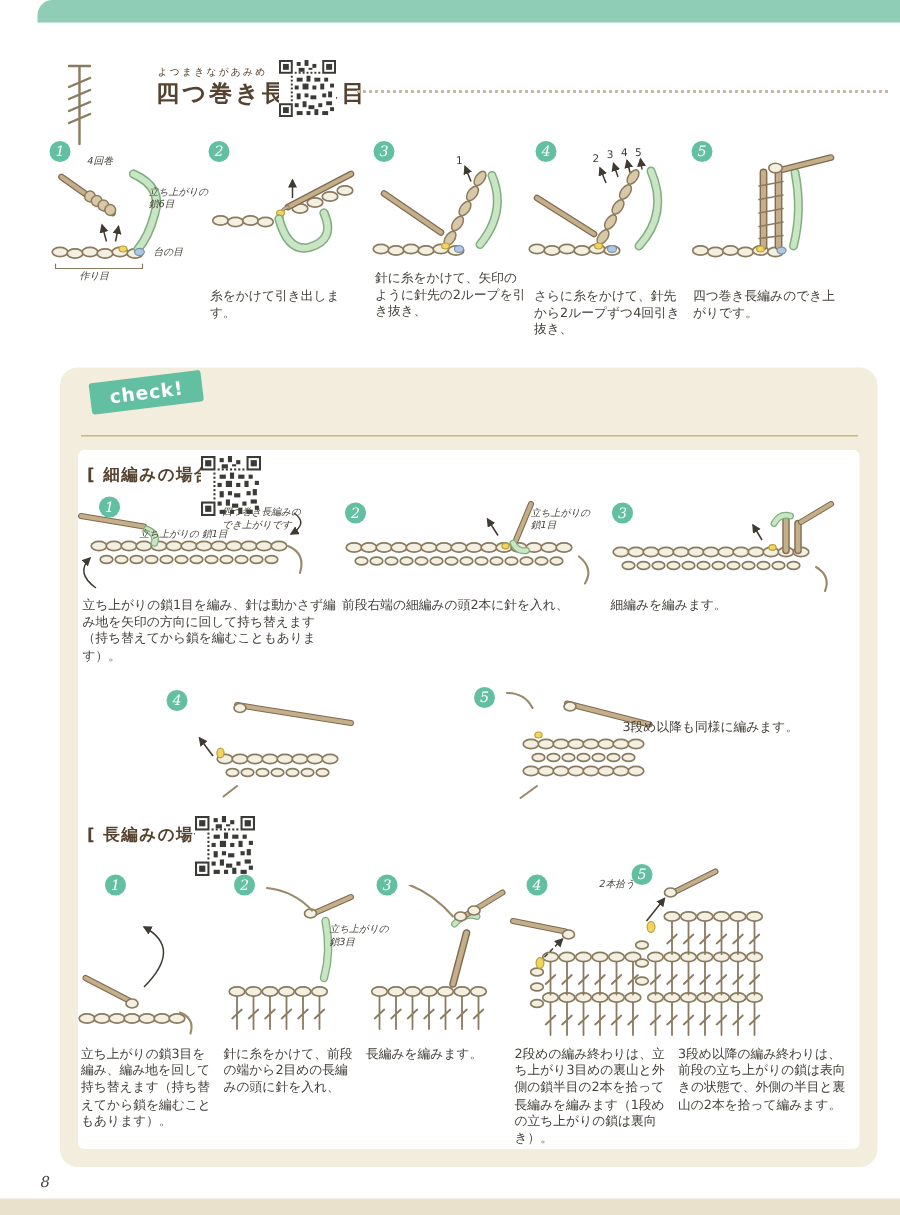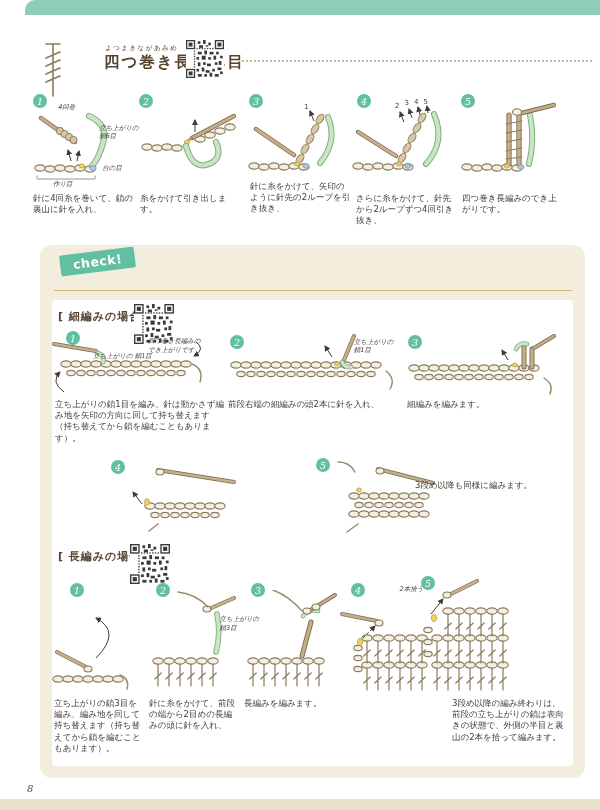--- a/index.html
+++ b/index.html
@@ -255,21 +255,20 @@
       <path class="gro" stroke-width="6" d="M70 15 Q75 40 69 64"></path>
         <path class="gr" stroke-width="4" d="M70 15 Q75 40 69 64"></path>
       <path class="ol" stroke-width="4.4" d="M94 5 L62 13"></path>
         <path class="tn" stroke-width="2.8" d="M94 5 L62 13"></path>
       <ellipse class="cl" cx="57" cy="12" rx="4.5" ry="3.2"></ellipse>
       <ellipse class="yel" cx="47" cy="66" rx="2.6" ry="2"></ellipse>
         <ellipse class="blu" cx="61" cy="67" rx="3" ry="2.3"></ellipse>
     </svg>
   </div>
 
-  <div class="cap" style="left:33px;top:193px;width:100px">針に4回糸を巻いて、鎖の裏山に針を入れ、</div>
   <div class="cap" style="left:140px;top:193px;width:96px">糸をかけて引き出します。</div>
   <div class="cap" style="left:250px;top:181px;width:102px">針に糸をかけて、矢印のように針先の2ループを引き抜き、</div>
   <div class="cap" style="left:356px;top:193px;width:100px">さらに糸をかけて、針先から2ループずつ4回引き抜き、</div>
   <div class="cap" style="left:462px;top:193px;width:98px">四つ巻き長編みのでき上がりです。</div>
 
   <div class="checkpanel"></div>
   <div class="checkbadge">check!</div>
   <div class="divider"></div>
   <div class="card"></div>
 
@@ -638,18 +637,19 @@
       <ellipse class="cl" cx="50" cy="17" rx="4" ry="3"></ellipse>
       <ellipse class="yel" cx="37" cy="40" rx="2.6" ry="3.6"></ellipse>
       <path class="arw" d="M34 36 L46 21" marker-end="url(#ah)"></path>
     </svg>
     <span class="lbl" style="left:2%;top:6%">2本拾う</span>
   </div>
 
   <div class="cap" style="left:54px;top:698px;width:88px">立ち上がりの鎖3目を編み、編み地を回して持ち替えます（持ち替えてから鎖を編むこともあります）。</div>
   <div class="cap" style="left:149px;top:698px;width:90px">針に糸をかけて、前段の端から2目めの長編みの頭に針を入れ、</div>
   <div class="cap" style="left:244px;top:698px;width:94px">長編みを編みます。</div>
+  <div class="cap" style="left:343px;top:698px;width:101px">2段めの編み終わりは、立ち上がり3目めの裏山と外側の鎖半目の2本を拾って長編みを編みます（1段めの立ち上がりの鎖は裏向き）。</div>
   <div class="cap" style="left:452px;top:698px;width:116px">3段め以降の編み終わりは、前段の立ち上がりの鎖は表向きの状態で、外側の半目と裏山の2本を拾って編みます。</div>
 
   <div class="pagenum">8</div>
   <div class="bedge"></div>
 
 </div>
 
 </body></html>

